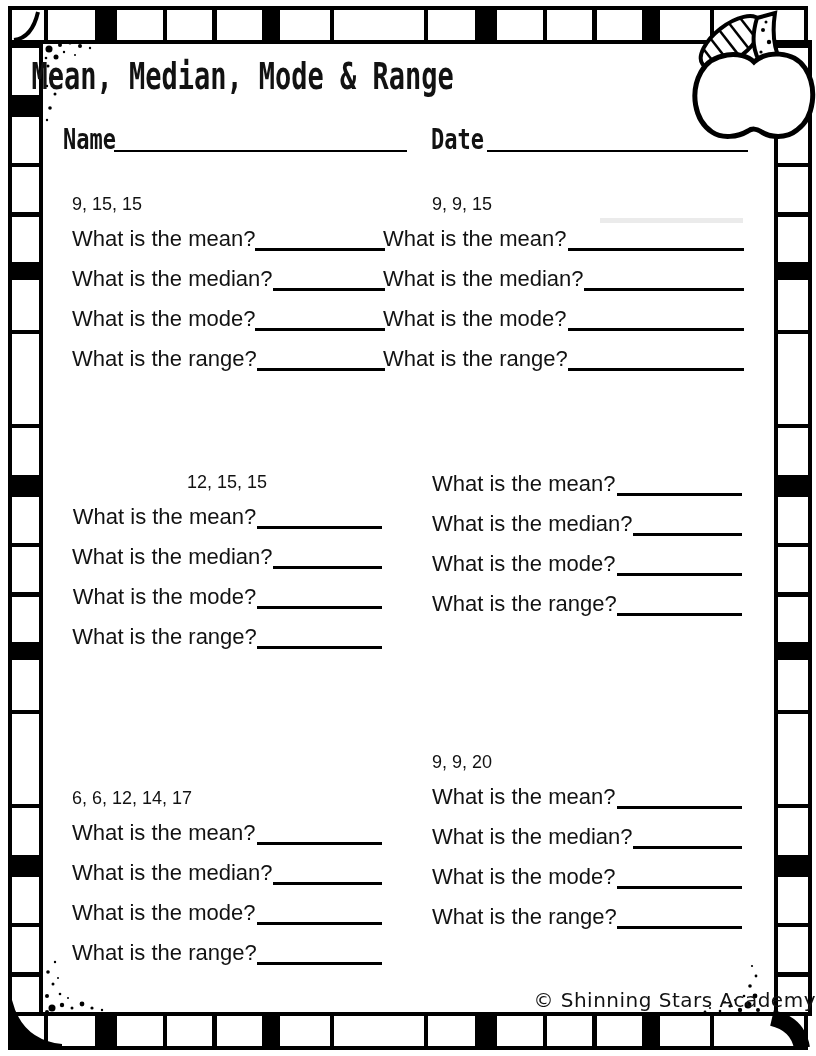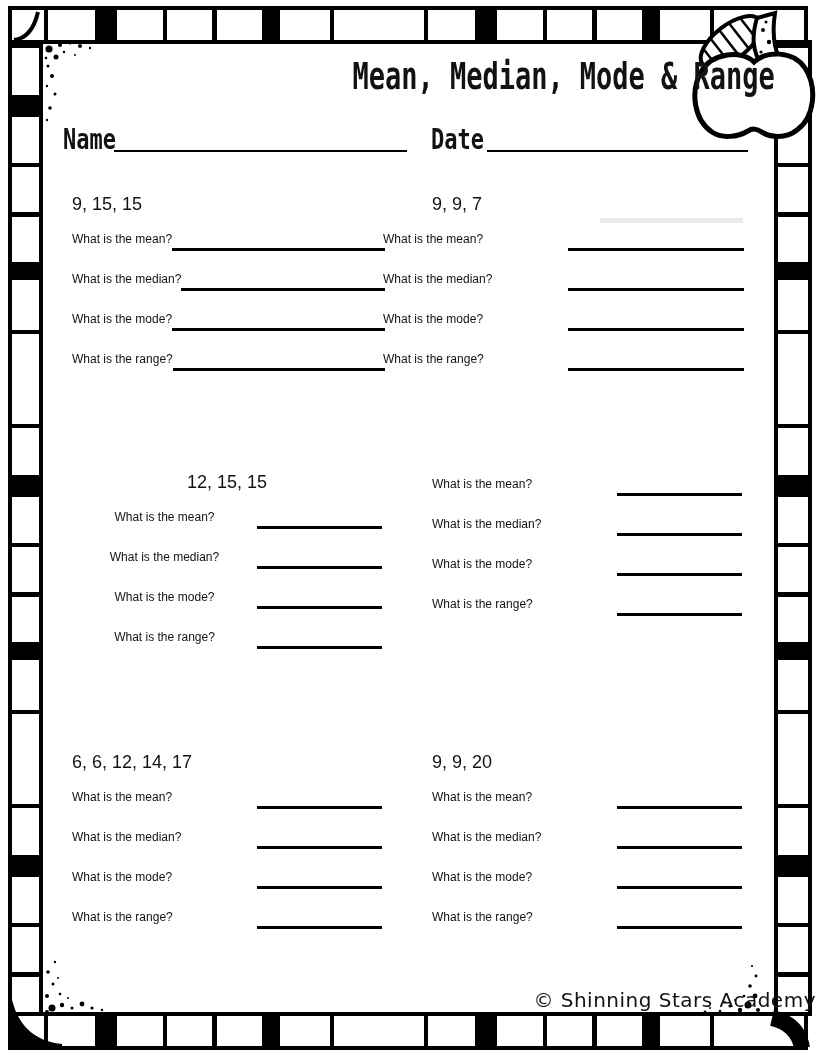--- a/index.html
+++ b/index.html
@@ -4,46 +4,46 @@
 <style>
   html,body{margin:0;padding:0;}
   body{
     width:816px;height:1056px;position:relative;background:#ffffff;
     font-family:"Liberation Sans", sans-serif;color:#121212;overflow:hidden;
   }
   #border-svg{position:absolute;left:0;top:0;width:816px;height:1056px;}
   .page{position:absolute;left:0;top:0;width:816px;height:1056px;}
 
   
-  .title-wrap{position:absolute;left:0;right:10px;top:58px;text-align:right;}
+  .title-wrap{position:absolute;left:0;right:10px;top:58px;text-align:left;}
   .title-text{
     display:inline-block;font-family:"DejaVu Sans Mono", monospace;font-weight:bold;
     font-size:31px;transform:scale(0.87,1.18);transform-origin:center;white-space:nowrap;
   }
 
   
   .hand{font-family:"DejaVu Sans Mono", monospace;font-weight:bold;white-space:nowrap;}
   .name-label{position:absolute;left:63px;top:127px;font-size:25px;transform:scale(0.88,1.1);transform-origin:left bottom;}
   .name-line{position:absolute;left:114px;top:124px;width:293px;height:26px;border-bottom:2px solid #000;}
   .date-label{position:absolute;left:431px;top:127px;font-size:25px;transform:scale(0.88,1.1);transform-origin:left bottom;}
   .date-line{position:absolute;left:487px;top:124px;width:261px;height:26px;border-bottom:2px solid #000;}
 
   
   .problem{position:absolute;}
   .numbers{font-size:18px;height:33px;}
   .q-row{display:flex;height:24px;margin-bottom:16px;}
-  .q-label{font-size:12px;white-space:nowrap;align-self:flex-end;line-height:24px;}
+  .q-label{font-size:22px;white-space:nowrap;align-self:flex-end;line-height:24px;}
   .fixed .q-label{flex:0 0 185px;}
   .answer-line{flex:1;border-bottom:3px solid #000;}
   #p1{left:72px;top:194px;width:313px;}
   #p2{left:383px;top:194px;width:361px;}
   #p2 .numbers{margin-left:49px;}
   #p3{left:72px;top:472px;width:310px;text-align:center;}
   #p4{left:432px;top:472px;width:310px;}
-  #p5{left:72px;top:752px;width:310px;}
+  #p5{left:72px;top:788px;width:310px;}
   #p6{left:432px;top:752px;width:310px;}
 
   .artifact{position:absolute;left:600px;top:218px;width:143px;height:5px;background:#ebebeb;}
 
   .credit{
     position:absolute;left:0;right:0;top:988px;text-align:right;
     font-family:"DejaVu Sans", sans-serif;font-size:20px;letter-spacing:0.5px;
   }
 </style>
 </head>
@@ -192,21 +192,21 @@
       <span class="q-label">What is the mode?</span>
       <span class="answer-line"></span>
     </div>
     <div class="q-row">
       <span class="q-label">What is the range?</span>
       <span class="answer-line"></span>
     </div>
   </section>
 
   <section class="problem fixed" id="p2">
-    <div class="numbers">9, 9, 7</div>
+    <div class="numbers">9, 9, 15</div>
     <div class="q-row">
       <span class="q-label">What is the mean?</span>
       <span class="answer-line"></span>
     </div>
     <div class="q-row">
       <span class="q-label">What is the median?</span>
       <span class="answer-line"></span>
     </div>
     <div class="q-row">
       <span class="q-label">What is the mode?</span>

